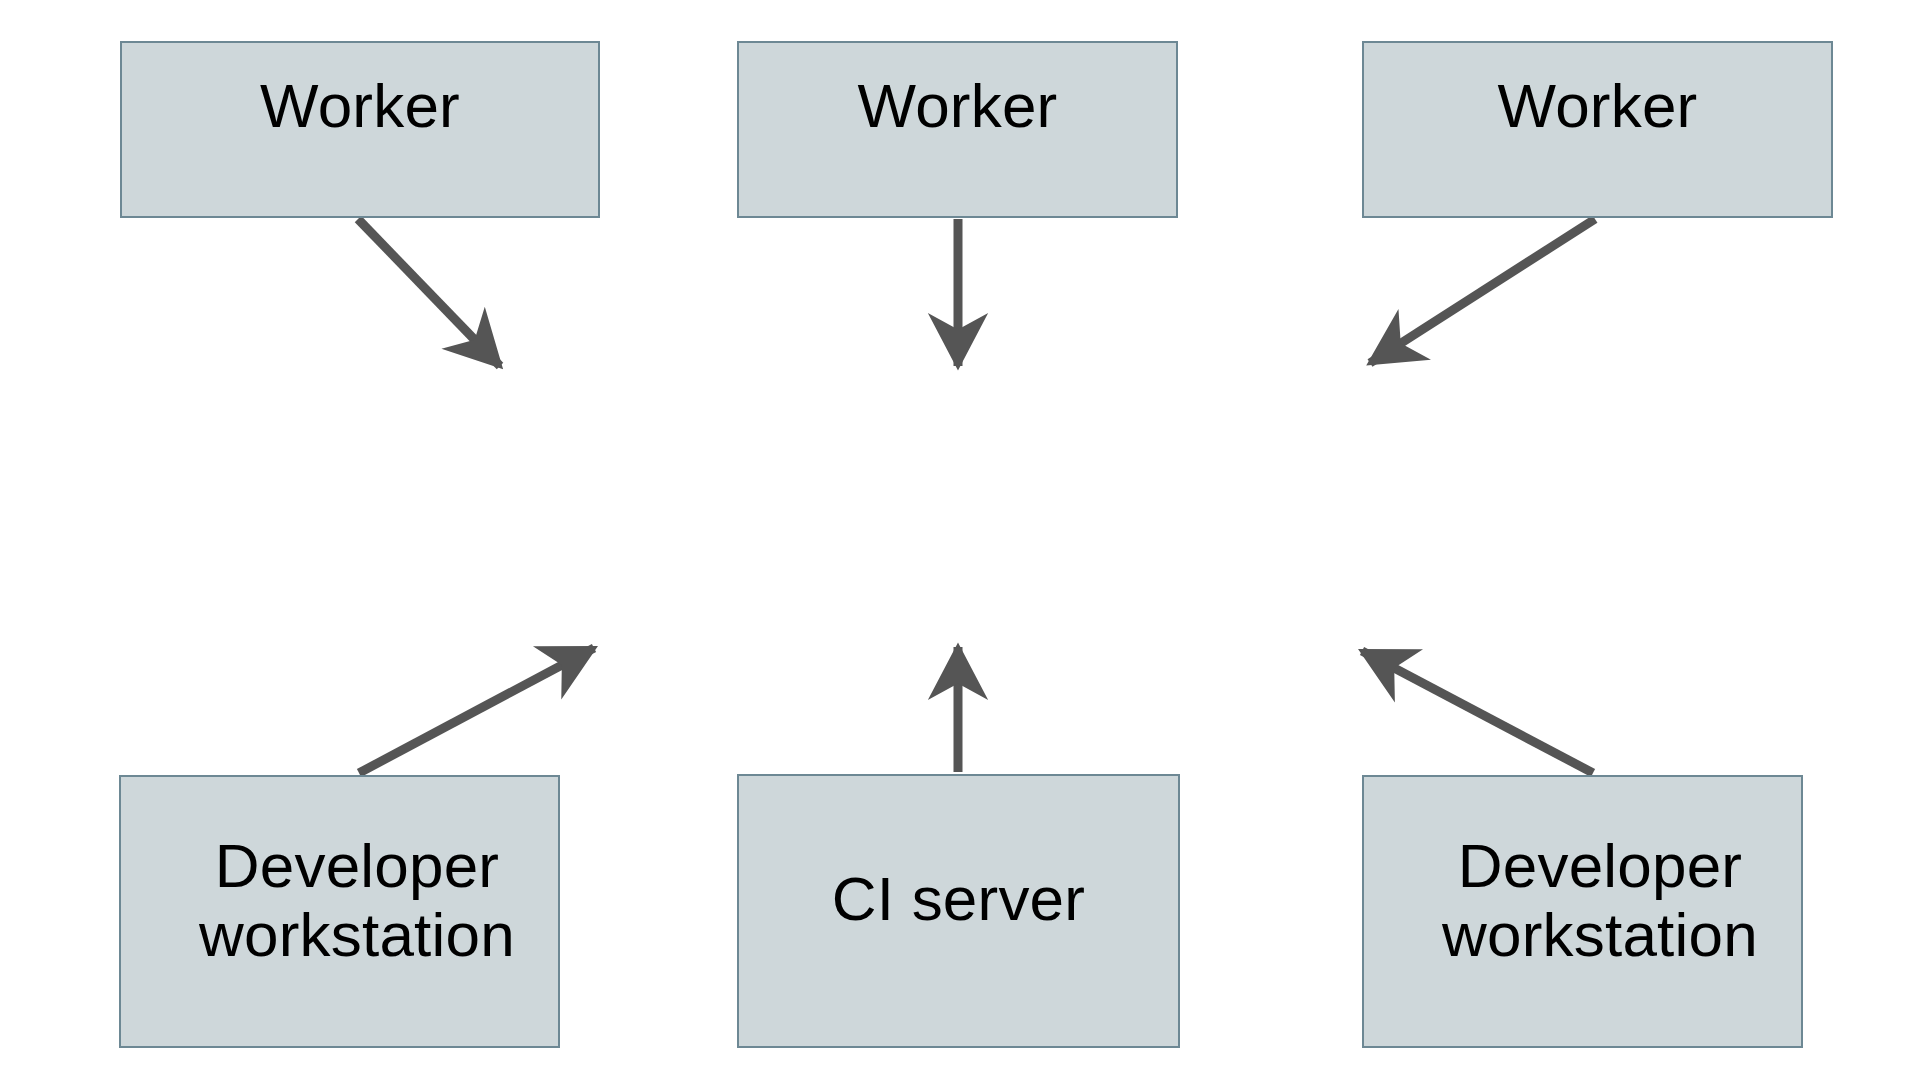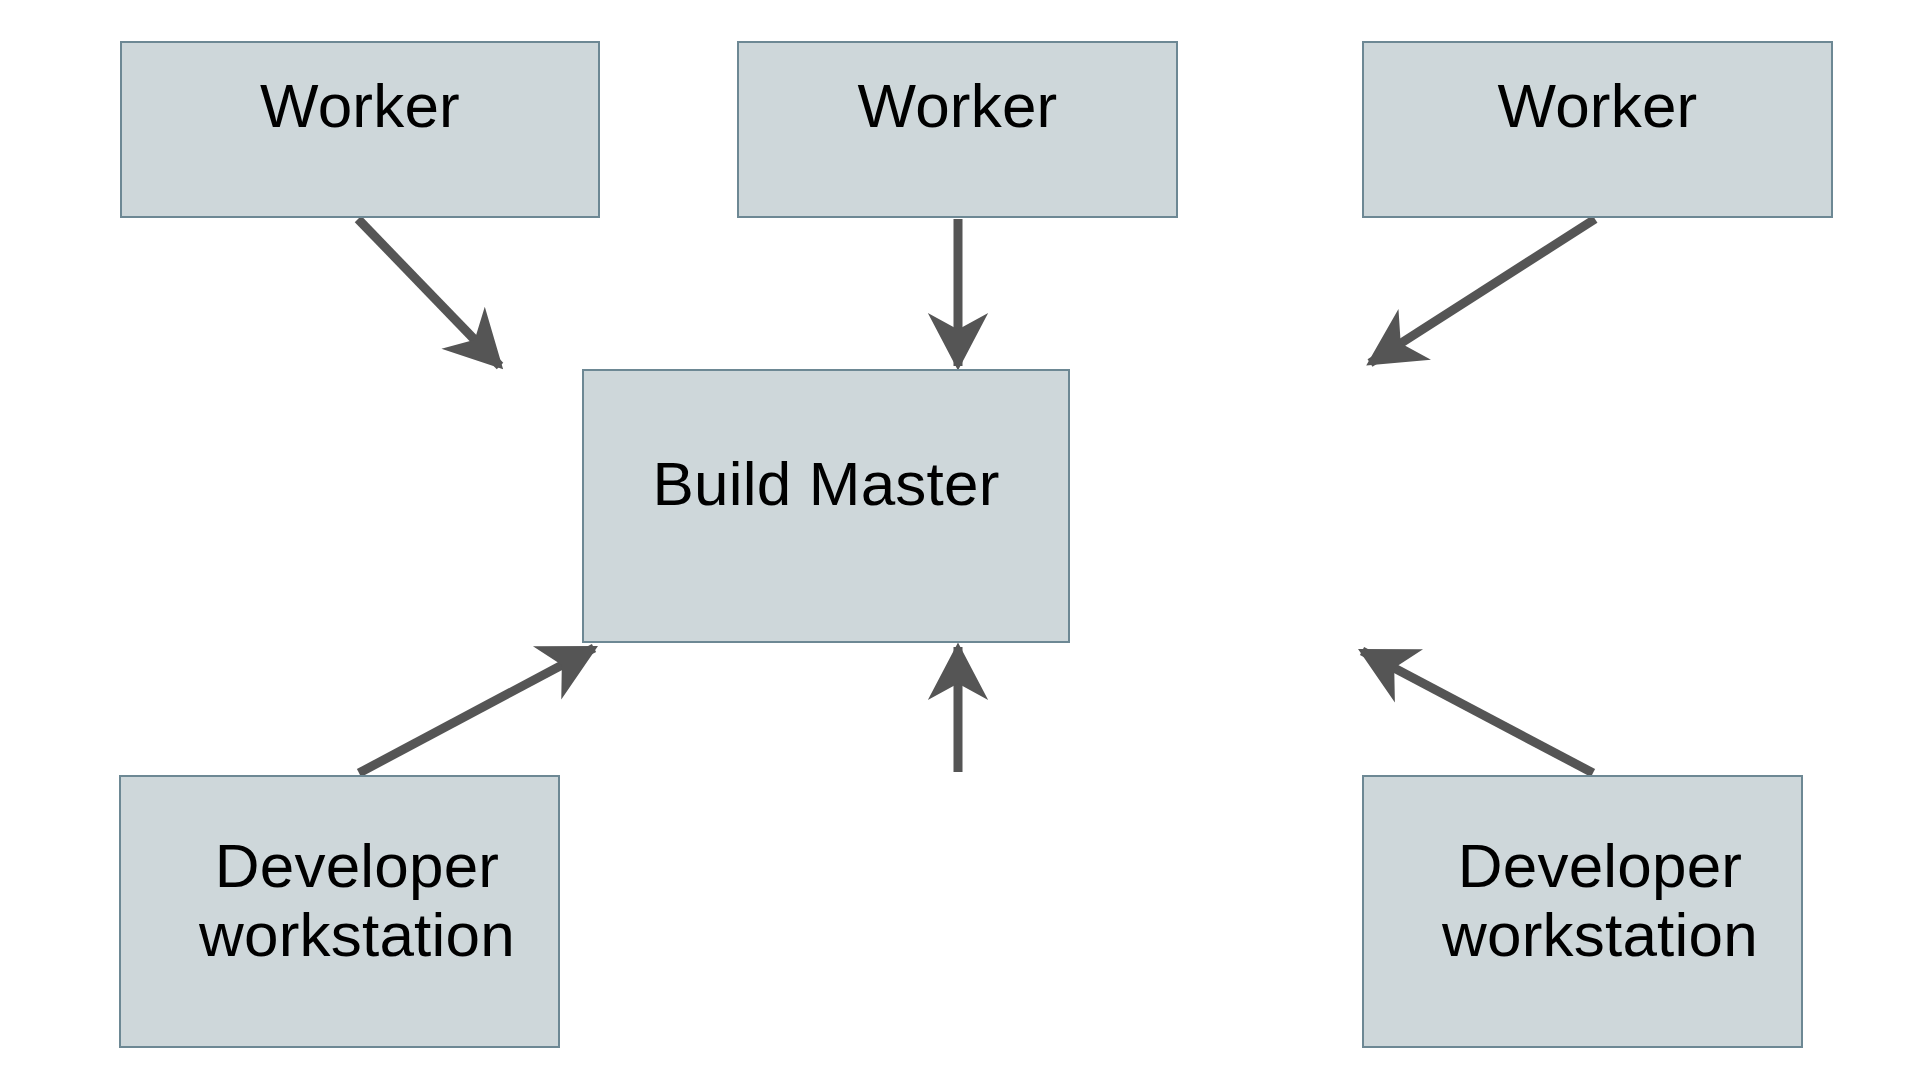--- a/index.html
+++ b/index.html
@@ -82,28 +82,28 @@
   </div>
 
   <div class="node node-worker" style="left: 737px; top: 41px; width: 441px; height: 177px; background: rgb(206, 215, 218); border-color: rgb(109, 136, 148);">
     <span class="node-label">Worker</span>
   </div>
 
   <div class="node node-worker" style="left: 1362px; top: 41px; width: 471px; height: 177px; background: rgb(206, 215, 218); border-color: rgb(109, 136, 148);">
     <span class="node-label">Worker</span>
   </div>
 
-  <div class="node node-master" style="left: 582px; top: 369px; width: 488px; height: 274px; background: rgb(206, 215, 218); border-color: rgb(109, 136, 148);">
-    <span class="node-label">Build Master</span>
-  </div>
 
   <div class="node node-dev" style="left: 119px; top: 775px; width: 441px; height: 273px; background: rgb(206, 215, 218); border-color: rgb(109, 136, 148);">
     <span class="node-label">Developer
 workstation</span>
   </div>
 
+  <div class="node node-ci" style="left: 737px; top: 774px; width: 443px; height: 274px; background: rgb(206, 215, 218); border-color: rgb(109, 136, 148);">
+    <span class="node-label">CI server</span>
+  </div>
 
   <div class="node node-dev" style="left: 1362px; top: 775px; width: 441px; height: 273px; background: rgb(206, 215, 218); border-color: rgb(109, 136, 148);">
     <span class="node-label">Developer
 workstation</span>
   </div>
 
 </div>
 
 </body></html>

